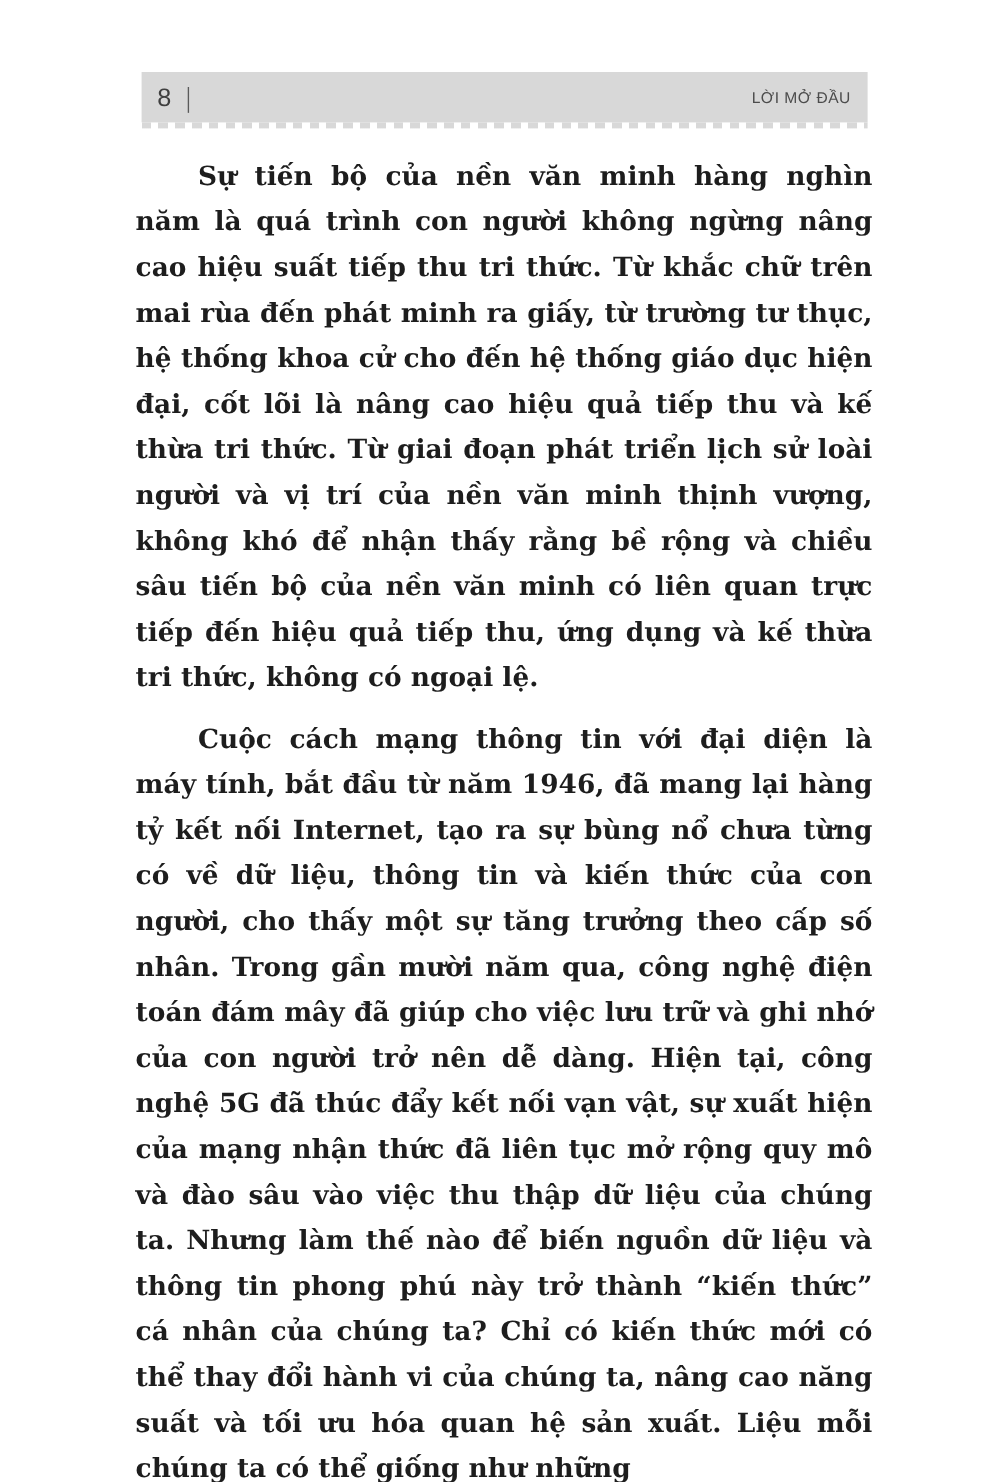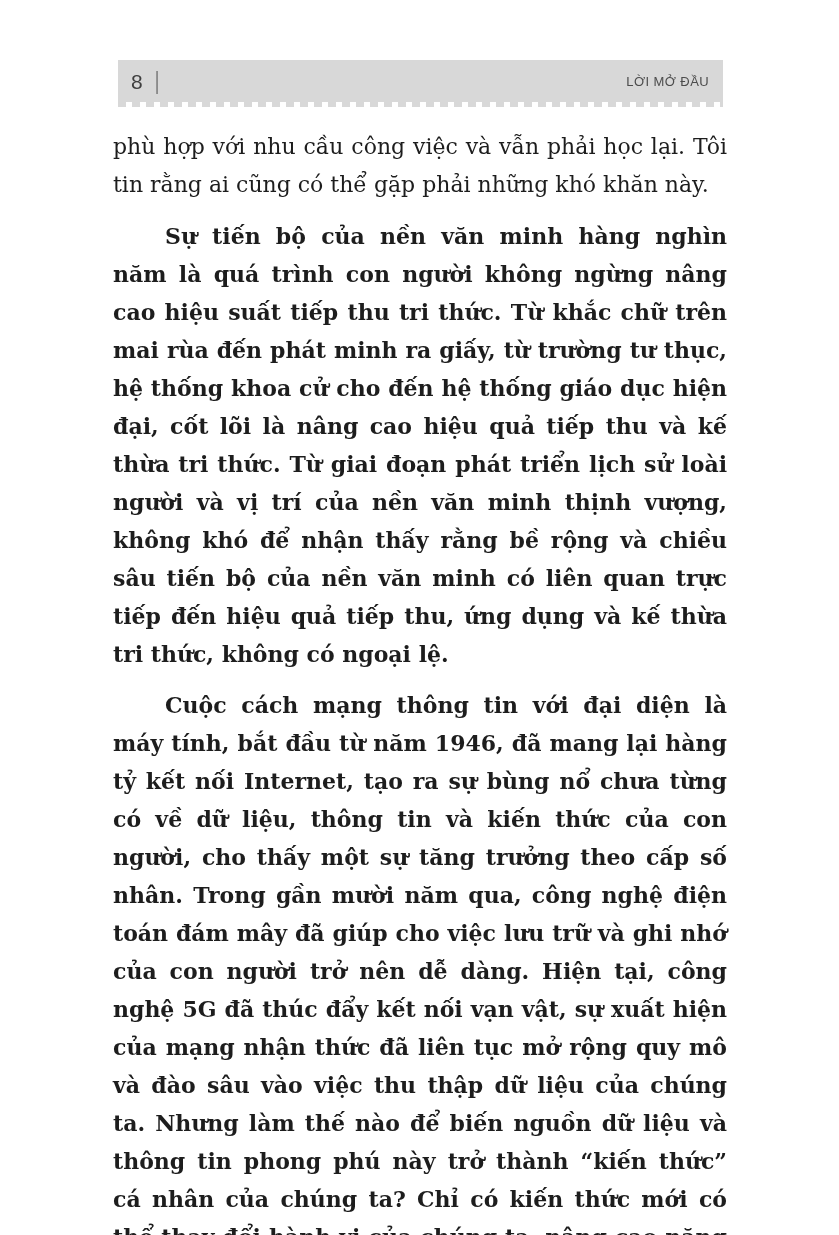--- a/index.html
+++ b/index.html
@@ -94,18 +94,17 @@
     <div class="header-left">
       <span class="page-num">8</span>
       <span class="sep">|</span>
     </div>
     <span class="chapter">LỜI MỞ ĐẦU</span>
   </div>
 
   <div class="perforation"></div>
 
   <div class="body-text">
-    <p>phù hợp với nhu cầu công việc và vẫn phải học lại. Tôi tin rằng ai cũng có thể gặp phải những khó khăn này.</p>
     <p class="indent">Sự tiến bộ của nền văn minh hàng nghìn năm là quá trình con người không ngừng nâng cao hiệu suất tiếp thu tri thức. Từ khắc chữ trên mai rùa đến phát minh ra giấy, từ trường tư thục, hệ thống khoa cử cho đến hệ thống giáo dục hiện đại, cốt lõi là nâng cao hiệu quả tiếp thu và kế thừa tri thức. Từ giai đoạn phát triển lịch sử loài người và vị trí của nền văn minh thịnh vượng, không khó để nhận thấy rằng bề rộng và chiều sâu tiến bộ của nền văn minh có liên quan trực tiếp đến hiệu quả tiếp thu, ứng dụng và kế thừa tri thức, không có ngoại lệ.</p>
     <p class="indent">Cuộc cách mạng thông tin với đại diện là máy tính, bắt đầu từ năm 1946, đã mang lại hàng tỷ kết nối Internet, tạo ra sự bùng nổ chưa từng có về dữ liệu, thông tin và kiến thức của con người, cho thấy một sự tăng trưởng theo cấp số nhân. Trong gần mười năm qua, công nghệ điện toán đám mây đã giúp cho việc lưu trữ và ghi nhớ của con người trở nên dễ dàng. Hiện tại, công nghệ 5G đã thúc đẩy kết nối vạn vật, sự xuất hiện của mạng nhận thức đã liên tục mở rộng quy mô và đào sâu vào việc thu thập dữ liệu của chúng ta. Nhưng làm thế nào để biến nguồn dữ liệu và thông tin phong phú này trở thành “kiến thức” cá nhân của chúng ta? Chỉ có kiến thức mới có thể thay đổi hành vi của chúng ta, nâng cao năng suất và tối ưu hóa quan hệ sản xuất. Liệu mỗi chúng ta có thể giống như những</p>
   </div>
 
 </div>
 
 </body></html>

